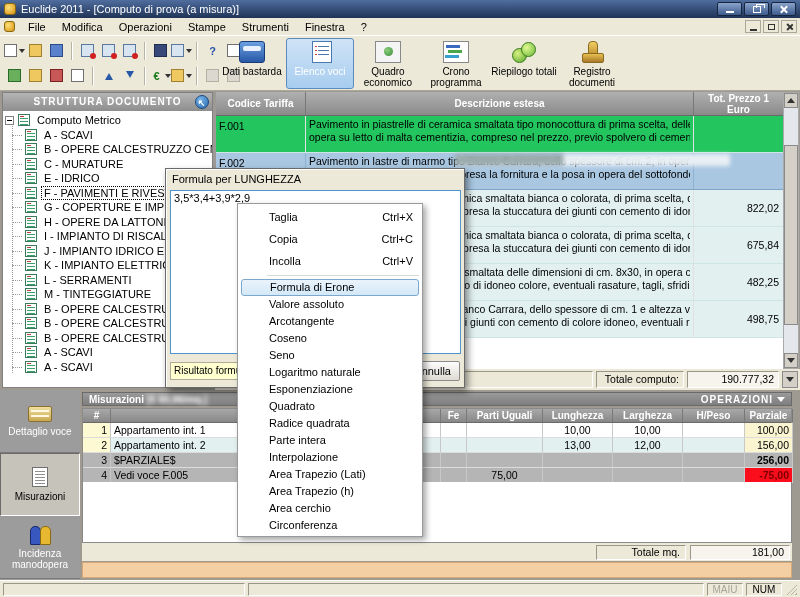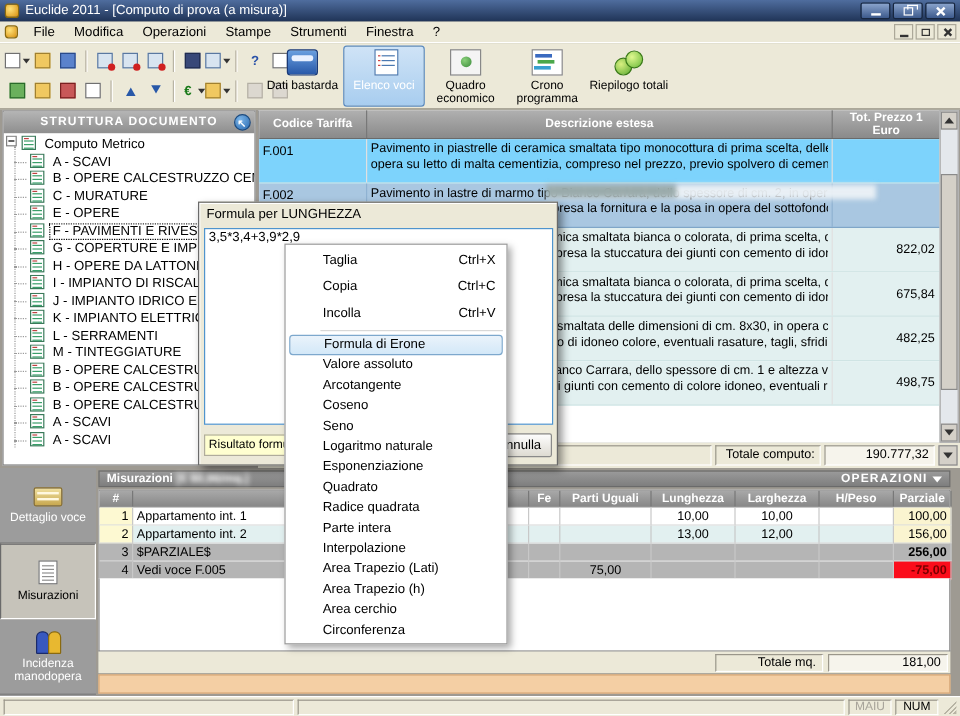--- a/index.html
+++ b/index.html
@@ -64,37 +64,37 @@
   .bi-riepilogo::before{content:"";position:absolute;left:1px;top:7px;width:13px;height:13px;border-radius:50%;background:radial-gradient(circle at 35% 35%,#d8f080,#58a830);border:1px solid #3a7a18}
   .bi-riepilogo::after{content:"";position:absolute;left:10px;top:1px;width:13px;height:13px;border-radius:50%;background:radial-gradient(circle at 35% 35%,#e0f890,#68b838);border:1px solid #3a7a18}
   .bi-registro::before{content:"";position:absolute;left:9px;top:0;width:8px;height:13px;background:linear-gradient(#f0d060,#c09030);border-radius:4px 4px 2px 2px;border:1px solid #8a6a20}
   .bi-registro::after{content:"";position:absolute;left:3px;top:12px;width:20px;height:8px;background:linear-gradient(#e8c050,#a87828);border-radius:2px;border:1px solid #8a6a20}
   
   .tree-panel{position:absolute;left:2px;top:92px;width:211px;height:296px;background:#fff;border:1px solid #808080}
   .tree-header{height:18px;background:linear-gradient(#b4b4b4,#8e8e8e);color:#fff;font-weight:bold;font-size:10px;letter-spacing:1px;text-align:center;line-height:18px;position:relative}
   .tree-collapse{position:absolute;right:3px;top:2px;width:14px;height:14px;border-radius:50%;background:radial-gradient(circle at 35% 30%,#7ab4e8,#2a6ab0);color:#fff;font-size:9px;line-height:14px;text-align:center;border:1px solid #1a4a80}
   .tree-body{position:relative;padding-top:2px;height:276px;overflow:hidden}
   .guide{position:absolute;left:9px;top:10px;bottom:14px;border-left:1px dotted #9a9a9a}
-  .trow{height:14.5px;display:flex;white-space:nowrap;overflow:hidden;font-size:11px;position:relative}
+  .trow{height:14.5px;display:flex;align-items:center;white-space:nowrap;overflow:hidden;font-size:11px;position:relative}
   .trow.child{padding-left:22px}
   .trow.child::before{content:"";position:absolute;left:9px;top:7px;width:10px;border-top:1px dotted #9a9a9a}
   .trow.root{padding-left:2px}
   .minus{width:9px;height:9px;border:1px solid #808080;background:#fff;position:relative;margin-right:4px;flex:none}
   .minus::after{content:"";position:absolute;left:1px;right:1px;top:3px;height:1px;background:#000}
   .ti{width:12px;height:12px;border:1px solid #3a7a5a;background:#fff;margin-right:4px;flex:none;position:relative}
   .ti::before{content:"";position:absolute;left:1px;right:1px;top:3px;height:1px;background:#3aa06a;box-shadow:0 3px 0 #3aa06a,0 6px 0 #3aa06a}
   .ti::after{content:"";position:absolute;left:1px;top:1px;width:4px;height:1px;background:#c04040}
   .trow .lbl{padding:0 2px;border:1px solid transparent}
   .trow.sel .lbl{border:1px dotted #000}
   
   .voci{position:absolute;left:215px;top:92px;width:568px;height:277px;background:#fff;border-left:1px solid #9a9a9a}
   .voci-header{display:flex;height:24px;background:linear-gradient(#b0b0b0,#8a8a8a);color:#fff;font-weight:bold;font-size:10px;align-items:center;text-align:center;border-bottom:1px solid #6a6a6a}
   .vh{border-right:1px solid #787878;height:100%;display:flex;align-items:center;justify-content:center;flex-direction:column;line-height:11px}
   .c-code{width:90px;flex:none}.c-desc{width:388px;flex:none}.c-price{width:90px;flex:none}
-  .vrow{display:flex;height:37px;border-bottom:1px solid #cfe4e4;font-size:10.5px;background:#7dd3fc}
+  .vrow{display:flex;height:37px;border-bottom:1px solid #cfe4e4;font-size:10.5px;background:#22c55e}
   .vrow.alt{background:#e2f0f0}
   .vrow.sel{background:#a9c7e1;border-bottom:1px solid #7fa6c8}
   .vc{border-right:1px solid #e0e0e0;padding:2px 3px;overflow:hidden}
   .vrow.sel .vc{border-right:1px solid #8fb2d2}
   .vc.code{padding-top:4px}
   .dline{white-space:nowrap;overflow:hidden;line-height:13px}
   .vc.price{display:flex;align-items:center;justify-content:flex-end;padding-right:4px}
   .blurpatch{position:absolute;left:455px;top:154px;width:275px;height:12px;background:rgba(236,241,246,.95);filter:blur(2px);z-index:30;overflow:hidden;font-size:9px;color:#9aa;white-space:nowrap}
   
   .tot-strip{position:absolute;left:215px;top:369px;width:585px;height:21px;background:#ece9d8;display:flex;align-items:center;gap:3px;padding:0 2px}
@@ -300,20 +300,24 @@
         <span>Quadro economico</span>
       </div>
     <div class="bigbtn">
         <div class="bi bi-crono"></div>
         <span>Crono programma</span>
       </div>
     <div class="bigbtn">
         <div class="bi bi-riepilogo"></div>
         <span>Riepilogo totali</span>
       </div>
+    <div class="bigbtn">
+        <div class="bi bi-registro"></div>
+        <span>Registro documenti</span>
+      </div>
   </div>
 </div>
 
 <div class="tree-panel">
   <div class="tree-header">
     <span>STRUTTURA DOCUMENTO</span>
     <div class="tree-collapse">↖</div>
   </div>
   <div class="tree-body">
     <div class="guide"></div>
@@ -329,21 +333,21 @@
     <div class="trow child">
         <div class="ti"></div>
         <span class="lbl">B - OPERE CALCESTRUZZO CEMENTIZIO</span>
       </div>
     <div class="trow child">
         <div class="ti"></div>
         <span class="lbl">C - MURATURE</span>
       </div>
     <div class="trow child">
         <div class="ti"></div>
-        <span class="lbl">E - OPERE</span>
+        <span class="lbl">E - IDRICO</span>
       </div>
     <div class="trow child sel">
         <div class="ti"></div>
         <span class="lbl">F - PAVIMENTI E RIVESTIMENTI</span>
       </div>
     <div class="trow child">
         <div class="ti"></div>
         <span class="lbl">G - COPERTURE E IMPERMEABILIZZ.</span>
       </div>
     <div class="trow child">

